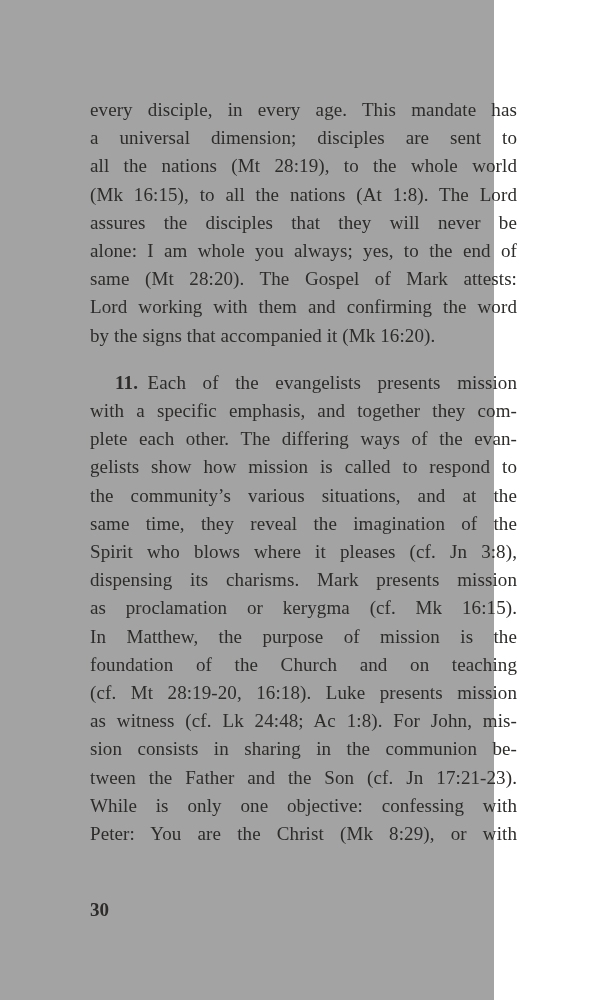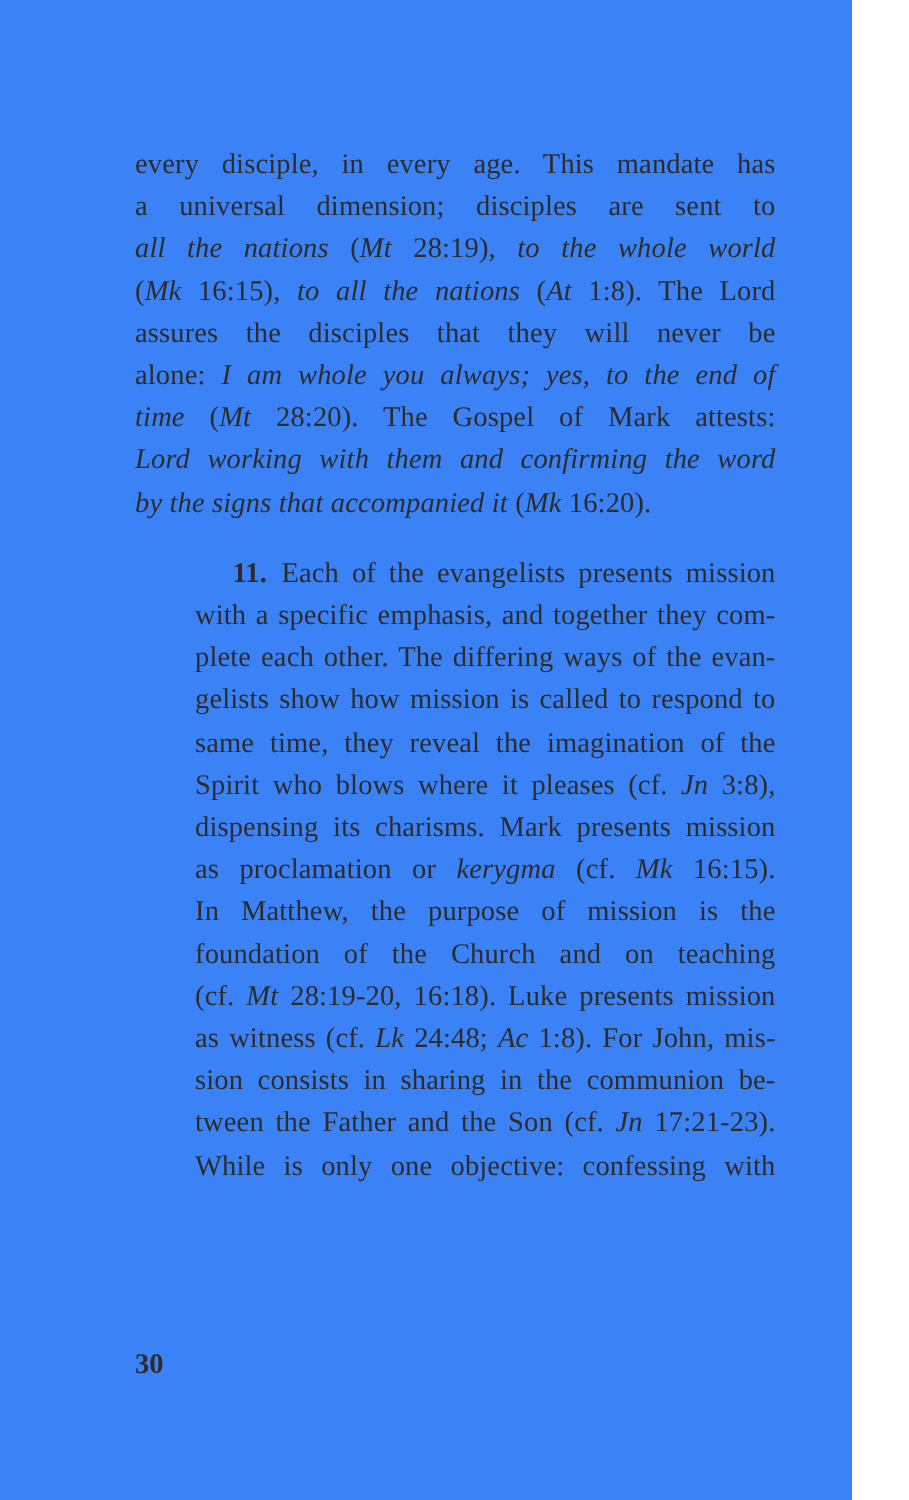--- a/index.html
+++ b/index.html
@@ -11,47 +11,47 @@
     width: 606px;
     height: 1000px;
     position: relative;
     font-family: "Liberation Serif", serif;
     color: #2d2c2a;
     overflow: hidden;
   }
   .page {
     position: absolute;
     left: 0; top: 0;
-    width: 568px;
+    width: 494px;
     height: 1000px;
-    background: #3b82f6;
+    background: #a3a3a3;
   }
   .text-block {
     position: absolute;
     left: 90px;
     top: 96px;
     width: 427px;
   }
   .para { margin: 0; }
-  .para + .para { margin-top: 19px; margin-left: 40px; }
+  .para + .para { margin-top: 19px; }
   .line {
     font-size: 19px;
     line-height: 28.2px;
     text-align: justify;
     text-align-last: justify;
     letter-spacing: 0.1px;
   }
   .line.no-just {
     text-align: left;
     text-align-last: left;
   }
   .line.indent {
     padding-left: 25px;
   }
-  .i { font-style: italic; }
+  .i { }
   .b { font-weight: bold; }
   .n { font-style: normal; }
   .page-number {
     position: absolute;
     left: 90px;
     top: 896px;
     font-size: 19px;
     line-height: 28px;
     font-weight: bold;
   }
@@ -61,36 +61,38 @@
 
 <div class="page">
   <main class="text-block">
       <div class="para">
         <div class="line"><span class="n">every disciple, in every age. This mandate has</span></div>
         <div class="line"><span class="n">a universal dimension; disciples are sent to</span></div>
         <div class="line"><span class="i">all the nations</span><span class="n"> (</span><span class="i">Mt</span><span class="n"> 28:19), </span><span class="i">to the whole world</span></div>
         <div class="line"><span class="n">(</span><span class="i">Mk</span><span class="n"> 16:15), </span><span class="i">to all the nations</span><span class="n"> (</span><span class="i">At</span><span class="n"> 1:8). The Lord</span></div>
         <div class="line"><span class="n">assures the disciples that they will never be</span></div>
         <div class="line"><span class="n">alone: </span><span class="i">I am whole you always; yes, to the end of</span></div>
-        <div class="line"><span class="i">time</span><span class="n"> (</span><span class="i">Mt</span><span class="n"> 28:20). The Gospel of Mark attests:</span></div>
+        <div class="line"><span class="i">same</span><span class="n"> (</span><span class="i">Mt</span><span class="n"> 28:20). The Gospel of Mark attests:</span></div>
         <div class="line"><span class="i">Lord working with them and confirming the word</span></div>
         <div class="line no-just"><span class="i">by the signs that accompanied it</span><span class="n"> (</span><span class="i">Mk</span><span class="n"> 16:20).</span></div>
       </div>
       <div class="para">
         <div class="line indent"><span class="b">11.</span><span class="n"> Each of the evangelists presents mission</span></div>
         <div class="line"><span class="n">with a specific emphasis, and together they com-</span></div>
         <div class="line"><span class="n">plete each other. The differing ways of the evan-</span></div>
         <div class="line"><span class="n">gelists show how mission is called to respond to</span></div>
+        <div class="line"><span class="n">the community’s various situations, and at the</span></div>
         <div class="line"><span class="n">same time, they reveal the imagination of the</span></div>
         <div class="line"><span class="n">Spirit who blows where it pleases (cf. </span><span class="i">Jn</span><span class="n"> 3:8),</span></div>
         <div class="line"><span class="n">dispensing its charisms. Mark presents mission</span></div>
         <div class="line"><span class="n">as proclamation or </span><span class="i">kerygma</span><span class="n"> (cf. </span><span class="i">Mk</span><span class="n"> 16:15).</span></div>
         <div class="line"><span class="n">In Matthew, the purpose of mission is the</span></div>
         <div class="line"><span class="n">foundation of the Church and on teaching</span></div>
         <div class="line"><span class="n">(cf. </span><span class="i">Mt</span><span class="n"> 28:19-20, 16:18). Luke presents mission</span></div>
         <div class="line"><span class="n">as witness (cf. </span><span class="i">Lk</span><span class="n"> 24:48; </span><span class="i">Ac</span><span class="n"> 1:8). For John, mis-</span></div>
         <div class="line"><span class="n">sion consists in sharing in the communion be-</span></div>
         <div class="line"><span class="n">tween the Father and the Son (cf. </span><span class="i">Jn</span><span class="n"> 17:21-23).</span></div>
         <div class="line"><span class="n">While is only one objective: confessing with</span></div>
+        <div class="line"><span class="n">Peter: </span><span class="i">You are the Christ</span><span class="n"> (</span><span class="i">Mk</span><span class="n"> 8:29), or with</span></div>
       </div>
     </main>
   <div class="page-number">30</div>
 </div>
 
 </body></html>

